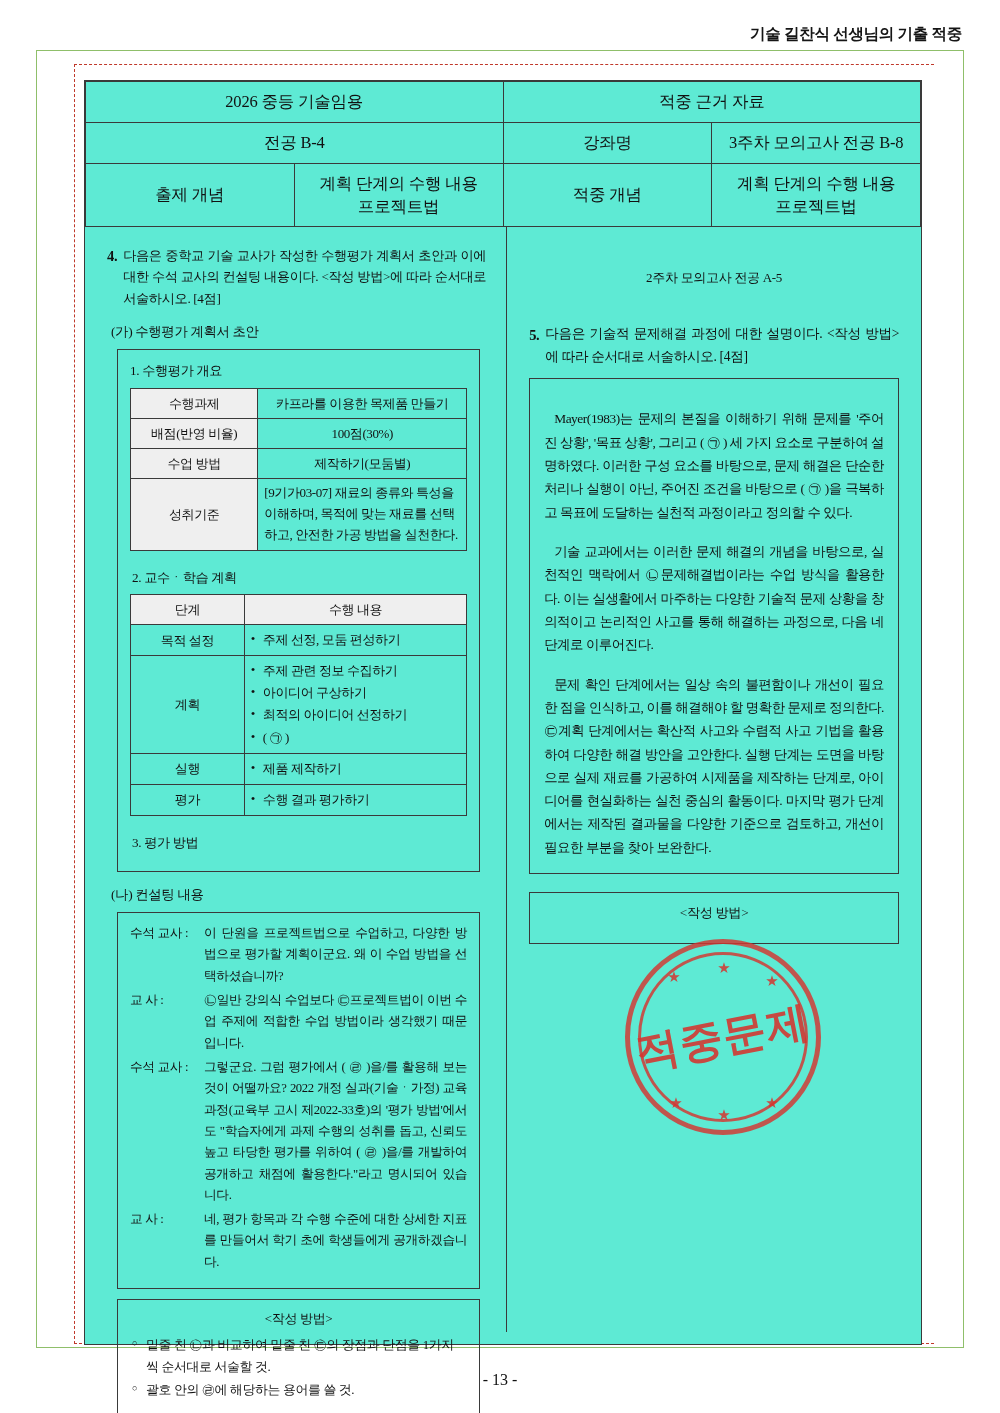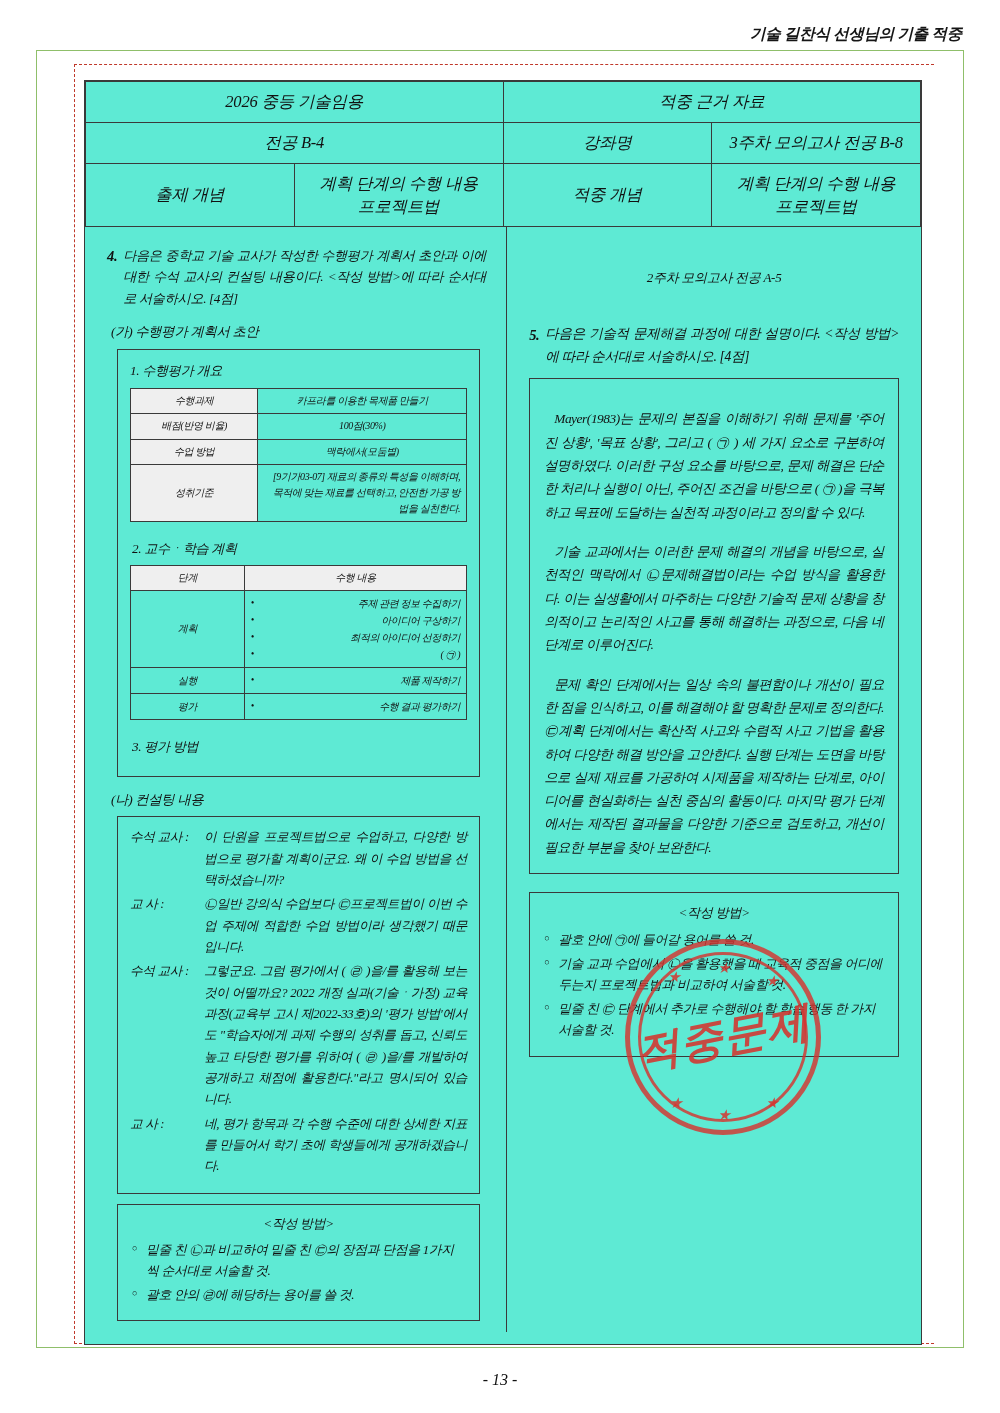--- a/index.html
+++ b/index.html
@@ -13,21 +13,20 @@
     font-family: "Liberation Serif", serif;
     color: #111;
     position: relative;
     overflow: hidden;
   }
   .page {
     position: relative;
     width: 1000px;
     height: 1413px;
     box-sizing: border-box;
-    font-style: italic;
   }
   
   .hdr {
     position: absolute;
     top: 24px;
     right: 38px;
     font-size: 15.5px;
     font-weight: bold;
     letter-spacing: -0.3px;
     color: #151515;
@@ -134,41 +133,41 @@
     margin: 4px 6px 10px 10px;
   }
   .panel-title {
     font-size: 13.2px;
     margin-bottom: 7px;
   }
   table.inner {
     width: 100%;
     border-collapse: collapse;
     table-layout: fixed;
-    font-size: 10px;
+    font-size: 13px;
     margin-bottom: 16px;
   }
   table.inner th, table.inner td {
     border: 1px solid #3a3a3a;
     padding: 4px 6px;
     vertical-align: middle;
     letter-spacing: -0.4px;
   }
   table.inner th {
     background: #efefef;
     font-weight: normal;
     text-align: center;
   }
   td.ctr { text-align: center; }
   td.hcell {
     background: #efefef;
     text-align: center;
     width: 34%;
   }
-  td.lft { text-align: right; line-height: 1.6; }
+  td.lft { text-align: left; line-height: 1.6; }
   ul.dash {
     list-style: none;
     margin: 0;
     padding: 0;
   }
   ul.dash li {
     position: relative;
     padding-left: 12px;
     line-height: 1.7;
   }
@@ -368,35 +367,43 @@
                 <tr>
               <td class="hcell">수행과제</td>
               <td class="ctr">카프라를 이용한 목제품 만들기</td>
             </tr>
             <tr>
               <td class="hcell">배점(반영 비율)</td>
               <td class="ctr">100점(30%)</td>
             </tr>
             <tr>
               <td class="hcell">수업 방법</td>
-              <td class="ctr">맥락에서(모둠별)</td>
+              <td class="ctr">제작하기(모둠별)</td>
             </tr>
             <tr>
               <td class="hcell">성취기준</td>
               <td class="lft">[9기가03-07] 재료의 종류와 특성을 이해하며, 목적에 맞는 재료를 선택하고, 안전한 가공 방법을 실천한다.</td>
             </tr>
           </tbody>
             </table>
 
           <div class="sec-head">2. 교수ㆍ학습 계획</div>
           <table class="inner">
             <tbody>
                 <tr>
               <th style="width:30%">단계</th>
               <th>수행 내용</th>
+            </tr>
+            <tr>
+              <td class="ctr">목적 설정</td>
+              <td class="lft">
+                <ul class="dash">
+                  <li>주제 선정, 모둠 편성하기</li>
+                </ul>
+              </td>
             </tr>
             <tr>
               <td class="ctr">계획</td>
               <td class="lft">
                 <ul class="dash">
                   <li>주제 관련 정보 수집하기</li>
                   <li>아이디어 구상하기</li>
                   <li>최적의 아이디어 선정하기</li>
                   <li>( ㉠ )</li>
                 </ul>
@@ -465,25 +472,20 @@
         </div>
 
         <div class="r-passage">
           <p>Mayer(1983)는 문제의 본질을 이해하기 위해 문제를 '주어진 상황', '목표 상황', 그리고 ( ㉠ ) 세 가지 요소로 구분하여 설명하였다. 이러한 구성 요소를 바탕으로, 문제 해결은 단순한 처리나 실행이 아닌, 주어진 조건을 바탕으로 ( ㉠ )을 극복하고 목표에 도달하는 실천적 과정이라고 정의할 수 있다.</p>
           <p>기술 교과에서는 이러한 문제 해결의 개념을 바탕으로, 실천적인 맥락에서 ㉡문제해결법이라는 수업 방식을 활용한다. 이는 실생활에서 마주하는 다양한 기술적 문제 상황을 창의적이고 논리적인 사고를 통해 해결하는 과정으로, 다음 네 단계로 이루어진다.</p>
           <p>문제 확인 단계에서는 일상 속의 불편함이나 개선이 필요한 점을 인식하고, 이를 해결해야 할 명확한 문제로 정의한다. ㉢계획 단계에서는 확산적 사고와 수렴적 사고 기법을 활용하여 다양한 해결 방안을 고안한다. 실행 단계는 도면을 바탕으로 실제 재료를 가공하여 시제품을 제작하는 단계로, 아이디어를 현실화하는 실천 중심의 활동이다. 마지막 평가 단계에서는 제작된 결과물을 다양한 기준으로 검토하고, 개선이 필요한 부분을 찾아 보완한다.</p>
         </div>
 
         <div class="r-method">
           <div class="method-title">&lt;작성 방법&gt;</div>
-          <ul class="circle">
-            <li>괄호 안에 ㉠에 들어갈 용어를 쓸 것.</li>
-            <li>기술 교과 수업에서 ㉡을 활용했을 때 교육적 중점을 어디에 두는지 프로젝트법과 비교하여 서술할 것.</li>
-            <li>밑줄 친 ㉢ 단계에서 추가로 수행해야 할 학습 행동 한 가지 서술할 것.</li>
-          </ul>
         </div>
 
         <div class="stamp">
           <div class="stamp-ring"></div>
           <div class="stamp-ring inner"></div>
           <div class="star" style="left:42px; top:26px;">★</div>
           <div class="star" style="left:92px; top:17px;">★</div>
           <div class="star" style="left:140px; top:30px;">★</div>
           <div class="star" style="left:44px; top:152px;">★</div>
           <div class="star" style="left:92px; top:164px;">★</div>

